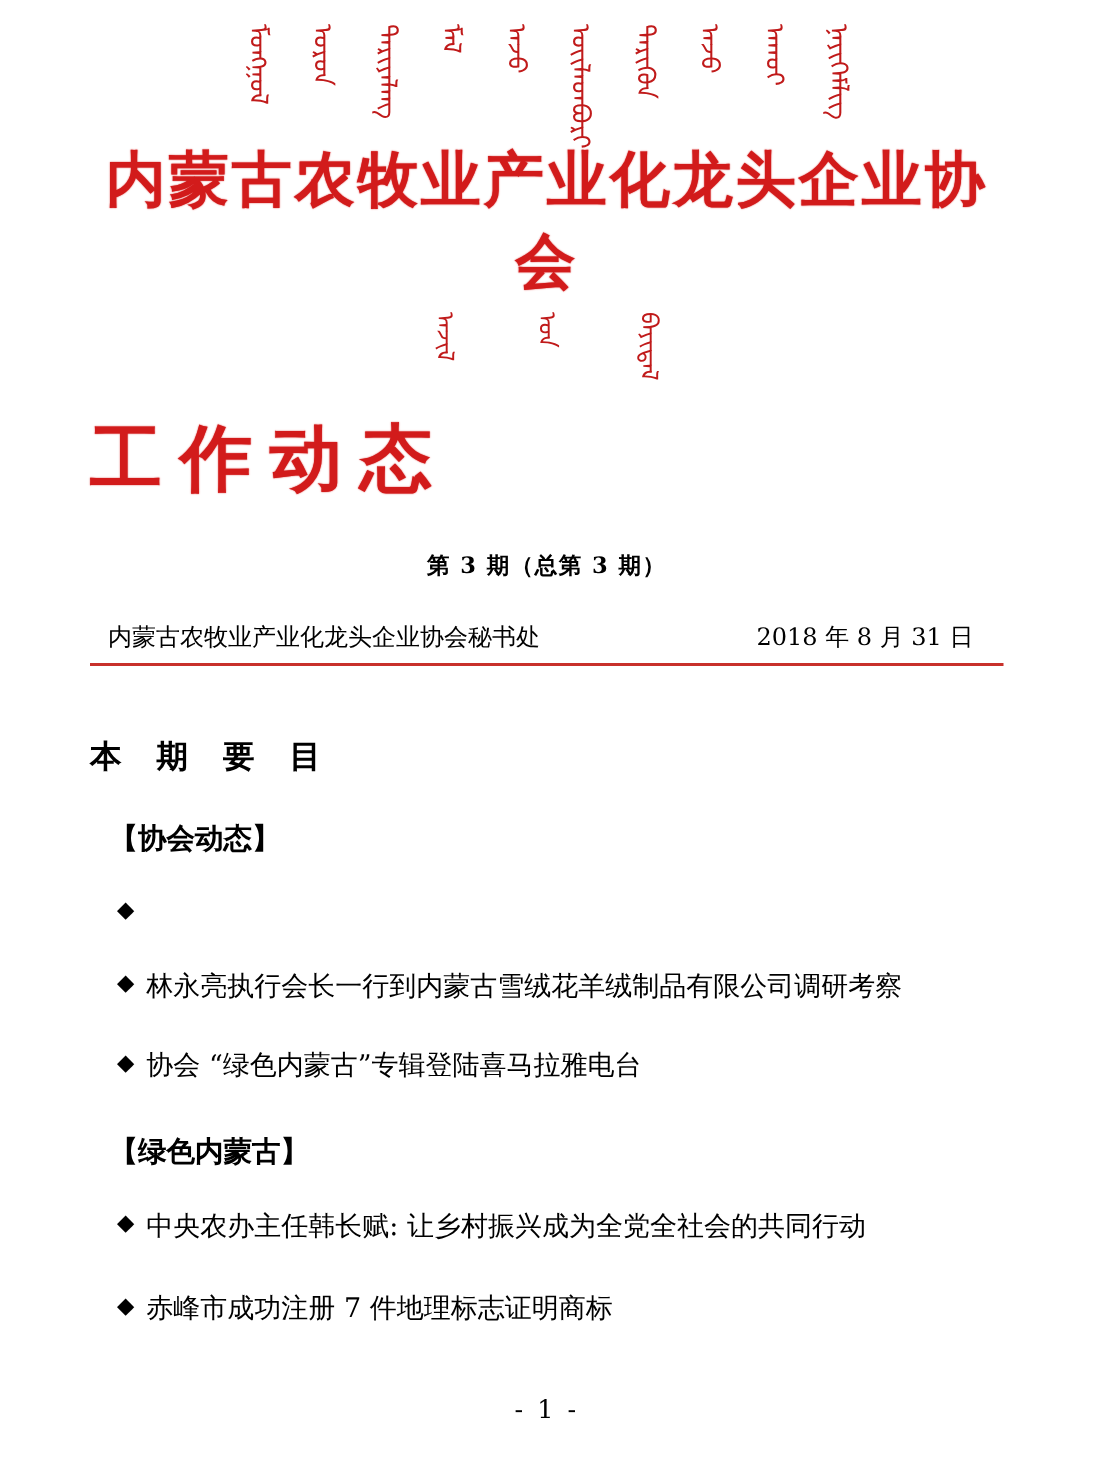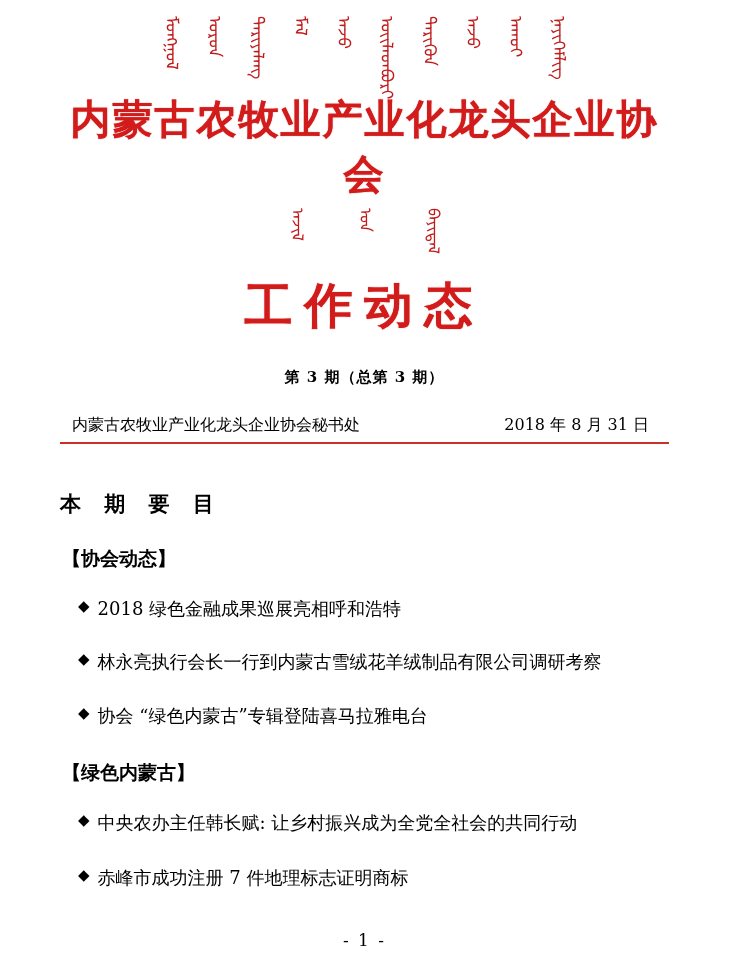--- a/index.html
+++ b/index.html
@@ -61,21 +61,20 @@
     text-align: center;
     color: #d21b1b;
     font-family: "DejaVu Serif", serif;
     font-weight: bold;
     font-size: 40px;
     letter-spacing: 2px;
     margin-top: 2px;
     text-shadow: 0 0 1px #d21b1b;
   }
   .bulletin-title {
-    text-align: center;
     color: #d21b1b;
     font-family: "DejaVu Serif", serif;
     font-weight: bold;
     font-size: 48px;
     letter-spacing: 12px;
     margin-top: 2px;
     text-shadow: 0 0 1px #d21b1b;
   }
 
   
@@ -112,21 +111,21 @@
     font-size: 21px;
     font-weight: bold;
     letter-spacing: 8px;
     margin-top: 46px;
     font-family: "DejaVu Serif", serif;
   }
   .section-head {
     font-size: 19px;
     font-weight: bold;
     margin-top: 28px;
-    margin-left: 2px;
+    margin-left: 13px;
     font-family: "DejaVu Serif", serif;
   }
   .entry {
     display: flex;
     align-items: flex-start;
     margin-top: 20px;
     margin-left: 18px;
     font-size: 18px;
     line-height: 1.85;
     font-family: "DejaVu Serif", serif;
@@ -190,21 +189,20 @@
   </div>
   <div class="red-rule"></div>
 
   <div class="contents-title">本 期 要 目</div>
 
   <div>
     <div class="section-head">【协会动态】</div>
 
     <div class="entry">
       <span class="diamond">◆</span>
-      <span class="entry-text">2018 绿色金融成果巡展亮相呼和浩特</span>
     </div>
 
     <div class="entry">
       <span class="diamond">◆</span>
       <span class="entry-text">林永亮执行会长一行到内蒙古雪绒花羊绒制品有限公司调研考察</span>
     </div>
 
     <div class="entry">
       <span class="diamond">◆</span>
       <span class="entry-text">协会 “绿色内蒙古”专辑登陆喜马拉雅电台</span>

